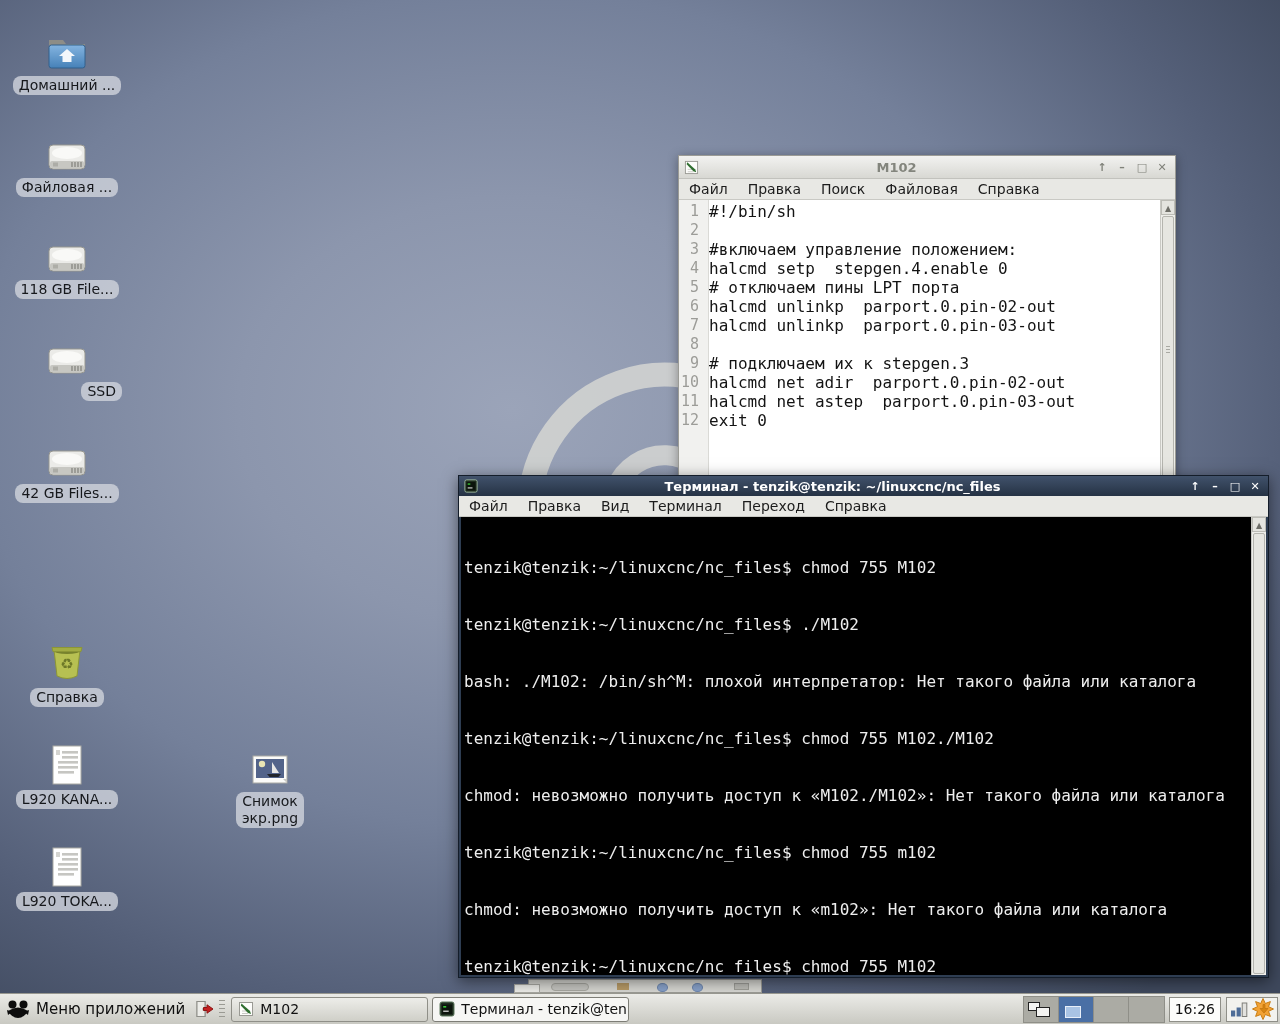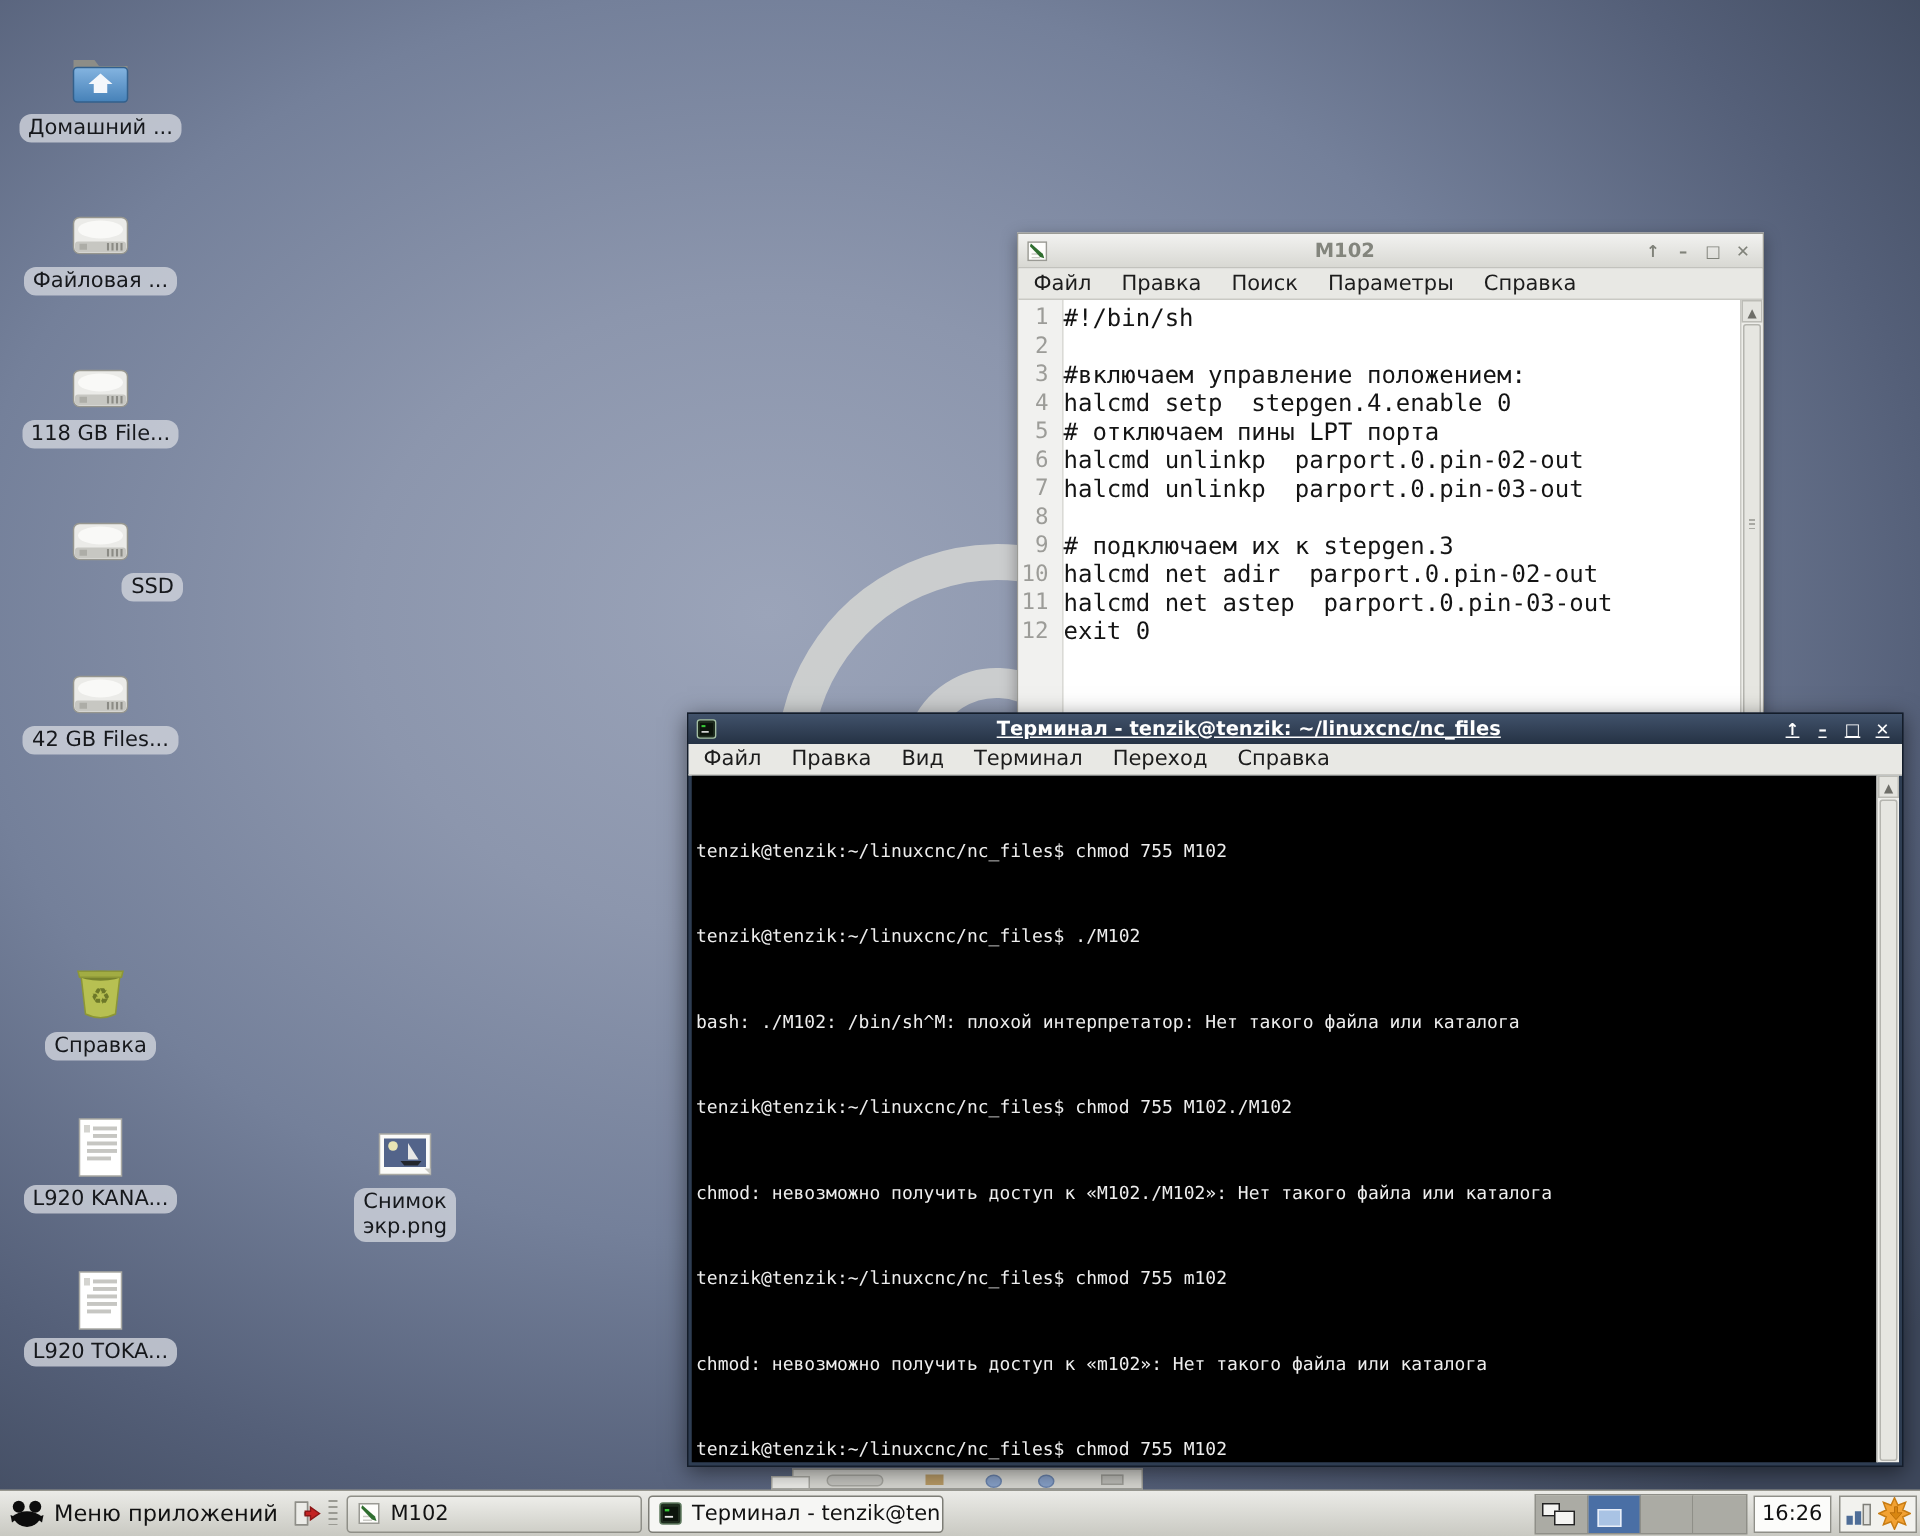--- a/index.html
+++ b/index.html
@@ -50,25 +50,25 @@
     background:#e4e4df; border:1px solid #bcbcb6; }
   .sb-thumb { flex:1; margin:1px; background:linear-gradient(90deg,#ececе8,#dededa);
     background:#e6e6e1; border:1px solid #b5b5af; border-radius:2px; position:relative; }
   .sb-grip { position:absolute; left:3px; right:3px; top:50%; height:8px; transform:translateY(-50%);
     background:repeating-linear-gradient(#a9a9a3 0 1px, transparent 1px 3px); }
 
   
   .terminal { left:458px; top:475px; width:811px; height:503px; z-index:3;
     border:1px solid #141d2a; background:#2e3d52; box-shadow:0 3px 14px rgba(0,0,0,0.5); }
   .terminal .titlebar { height:20px; background:linear-gradient(#41526b,#253244);
-    color:#fff;text-decoration:underline; }
+    color:#fff; }
   .terminal .win-btn { color:#fff; }
   .term-body { flex:1; display:flex; margin:0 2px 2px 2px; overflow:hidden; }
   .term-screen { flex:1; background:#000; color:#eeeeee; font-family:"DejaVu Sans Mono", monospace;
-    font-size:12px; line-height:19px; padding:3px 3px; white-space:pre; overflow:hidden; }
+    font-size:16px; line-height:19px; padding:3px 3px; white-space:pre; overflow:hidden; }
   .tline { height:19px; }
 
   
   .sliver { position:absolute; left:528px; top:979px; width:234px; height:14px; z-index:1;
     background:#d6d6d1; border:1px solid #9c9c96; overflow:hidden; }
   .sliver i { position:absolute; top:3px; display:block; }
   .sliver-corner { position:absolute; left:514px; top:984px; width:26px; height:9px; z-index:1;
     background:#ecece8; border:1px solid #a8a8a2; }
 
   
@@ -275,21 +275,21 @@
         <span class="win-btn">↑</span>
         <span class="win-btn">–</span>
         <span class="win-btn">□</span>
         <span class="win-btn">✕</span>
       </span>
     </div>
     <div class="menubar">
       <span class="mitem">Файл</span>
       <span class="mitem">Правка</span>
       <span class="mitem">Поиск</span>
-      <span class="mitem">Параметры</span>
+      <span class="mitem">Файловая</span>
       <span class="mitem">Справка</span>
     </div>
     <div class="ed-body">
       <div class="ed-text">
         <div class="ed-gutter-bg"></div>
         <div class="eline"><span class="lnum">1</span><span class="lcode">#!/bin/sh</span></div>
         <div class="eline"><span class="lnum">2</span><span class="lcode"></span></div>
         <div class="eline"><span class="lnum">3</span><span class="lcode">#включаем управление положением:</span></div>
         <div class="eline"><span class="lnum">4</span><span class="lcode">halcmd setp  stepgen.4.enable 0</span></div>
         <div class="eline"><span class="lnum">5</span><span class="lcode"># отключаем пины LPT порта</span></div>

